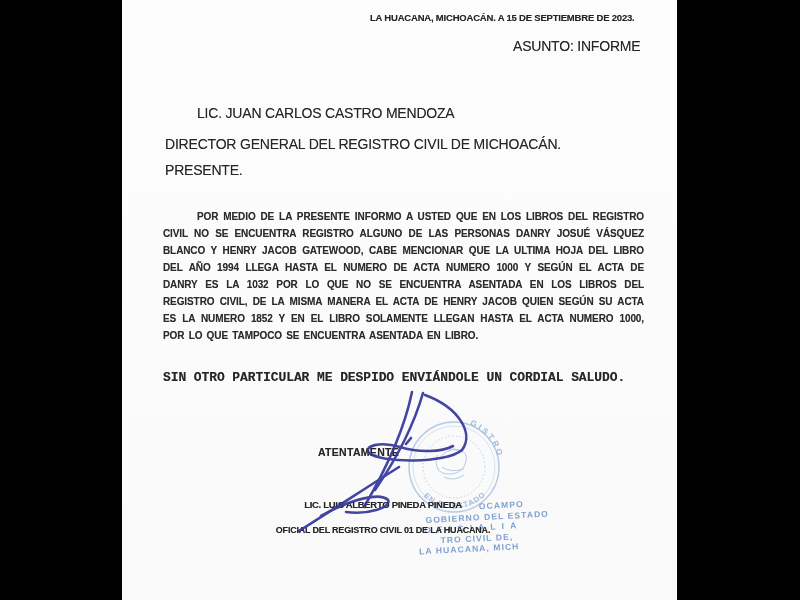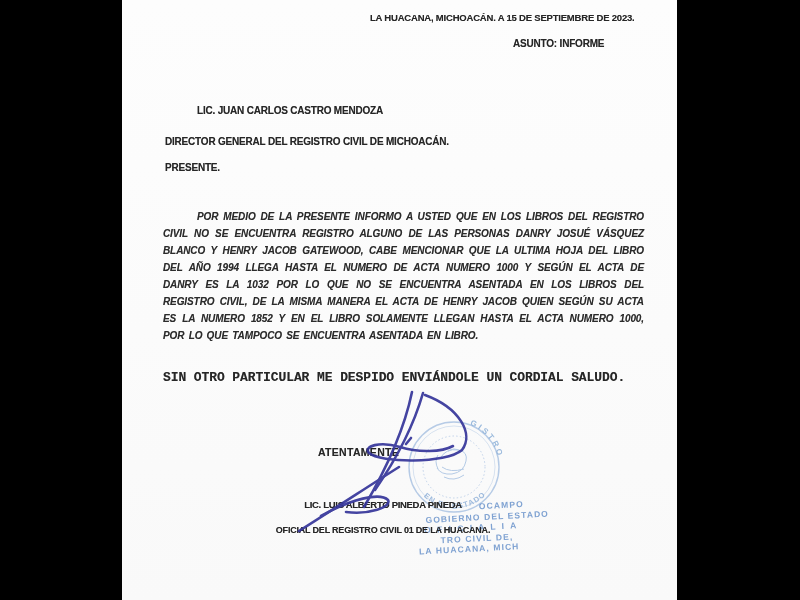--- a/index.html
+++ b/index.html
@@ -3,31 +3,31 @@
 <meta charset="utf-8">
 <style>
   html,body{margin:0;padding:0;}
   body{width:800px;height:600px;background:#000;overflow:hidden;
        font-family:"Liberation Sans",sans-serif;}
   .stage{position:relative;width:800px;height:600px;background:#000;}
   .page{position:absolute;left:122px;top:0;width:555px;height:600px;
         background:linear-gradient(180deg,#fdfdfd 0%,#fbfbfb 55%,#f9f9f9 100%);}
   .t{position:absolute;color:#262626;white-space:nowrap;
      text-shadow:0 0 .4px rgba(40,40,40,.45);}
-  .hdr{font-weight:700;font-size:10px;letter-spacing:-0.2px;}
+  .hdr{font-weight:400;font-size:14px;letter-spacing:-0.2px;}
   .sm{font-weight:700;font-size:9.5px;letter-spacing:-0.2px;padding-left:28px;}
   .dateline{left:220px;top:12px;}
   .subject{left:391px;top:38px;}
   .recipient-name{left:43px;top:105px;padding-left:32px;}
   .recipient-title{left:43px;top:136px;text-align:center;}
   .salutation{left:43px;top:162px;}
   .para{position:absolute;left:41px;top:208px;width:481px;
         font-size:10px;font-weight:600;line-height:17px;color:#2b2b2b;
         text-align:justify;text-indent:34px;letter-spacing:-0.1px;word-spacing:1.6px;
-        text-shadow:0 0 .4px rgba(40,40,40,.4);font-style:italic;}
+        text-shadow:0 0 .4px rgba(40,40,40,.4);}
   .closing{left:41px;top:370px;font-weight:600;font-size:13px;letter-spacing:-0.1px;font-family:Liberation Mono, monospace;}
   .attentively{left:196px;top:446px;font-weight:700;font-size:10.5px;letter-spacing:.3px;}
   .signer-name{left:141px;top:499px;width:240px;text-align:center;
                font-weight:700;font-size:9.5px;letter-spacing:-0.3px;}
   .signer-title{left:111px;top:525px;width:300px;text-align:center;
                 font-weight:700;font-size:9px;letter-spacing:-0.2px;}
   .seal{position:absolute;left:270px;top:405px;width:124px;height:124px;z-index:1;}
   .office-stamp{position:absolute;left:296px;top:501px;z-index:1;
                 transform:rotate(-3deg);color:rgba(79,128,194,.72);
                 font-weight:700;font-size:8.5px;line-height:10.5px;letter-spacing:1.1px;

